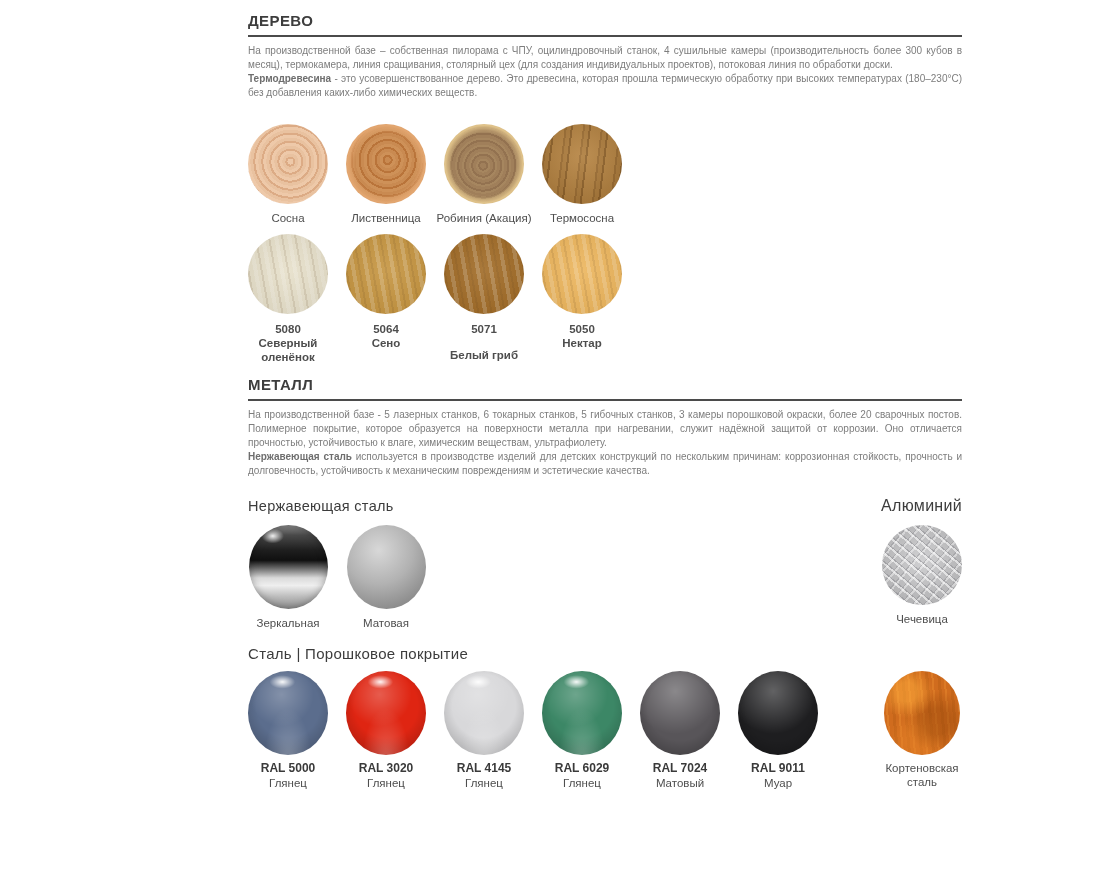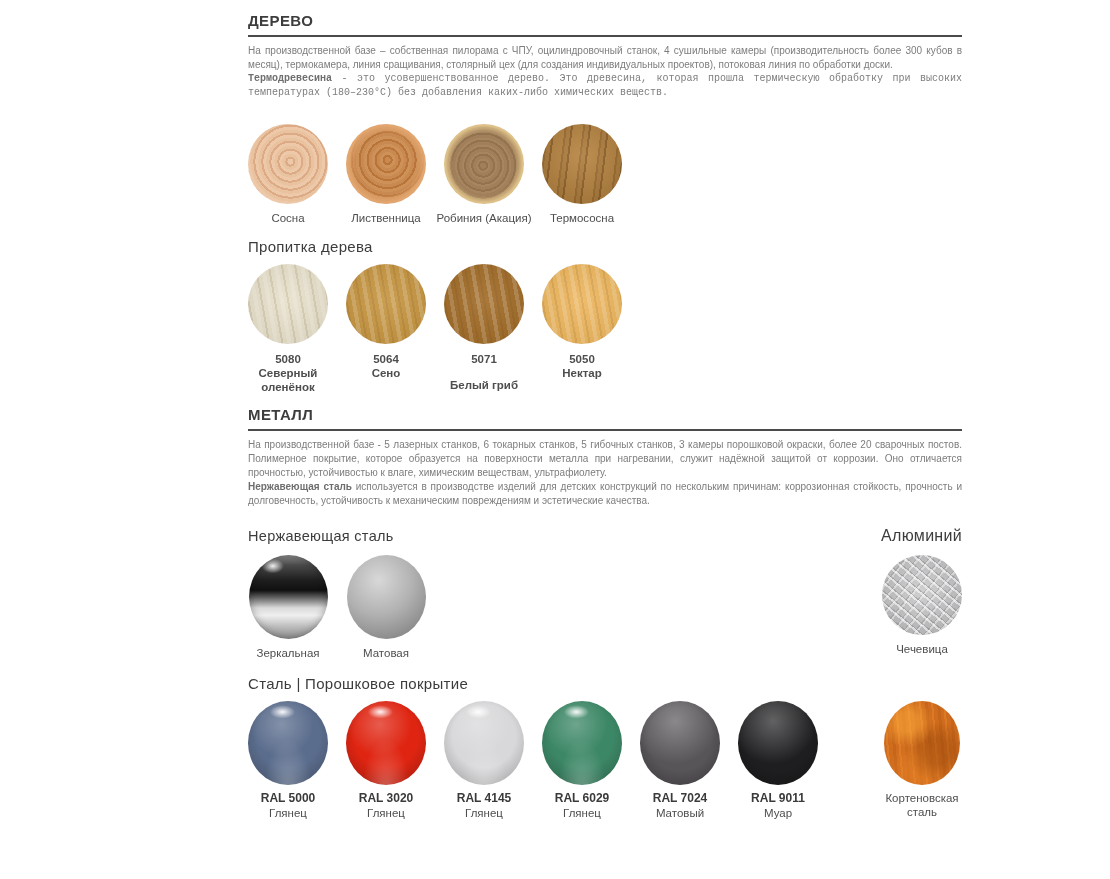--- a/index.html
+++ b/index.html
@@ -119,42 +119,41 @@
   .push-right { margin-left:auto; }
 </style>
 </head>
 <body>
 
 <div class="page">
   <div class="content">
 
     <div class="sec-head">ДЕРЕВО</div>
     <p class="para">На производственной базе – собственная пилорама с ЧПУ, оцилиндровочный станок, 4 сушильные камеры (производительность более 300 кубов в месяц), термокамера, линия сращивания, столярный цех (для создания индивидуальных проектов), потоковая линия по обработки доски.</p>
-    <p class="para" style="margin-top:0;font-family:Liberation Mono, monospace;"><span class="lead-bold">Термодревесина</span><span> - это усовершенствованное дерево. Это древесина, которая прошла термическую обработку при высоких температурах (180–230°С) без добавления каких-либо химических веществ.</span></p>
+    <p class="para" style="margin-top:0;"><span class="lead-bold">Термодревесина</span><span> - это усовершенствованное дерево. Это древесина, которая прошла термическую обработку при высоких температурах (180–230°С) без добавления каких-либо химических веществ.</span></p>
 
     <div class="row wood-row">
       <div class="col">
         <div class="circle w-sosna"></div>
         <div class="cap nowrap">Сосна</div>
       </div>
       <div class="col">
         <div class="circle w-larch"></div>
         <div class="cap nowrap">Лиственница</div>
       </div>
       <div class="col">
         <div class="circle w-robinia"></div>
         <div class="cap nowrap">Робиния (Акация)</div>
       </div>
       <div class="col">
         <div class="circle w-thermo"></div>
         <div class="cap nowrap">Термососна</div>
       </div>
     </div>
 
-    <div class="sub-head impr-head">Пропитка дерева</div>
     <div class="row impr-row">
       <div class="col">
         <div class="circle grain" style="background-color: rgb(230, 223, 201);"></div>
         <div class="cap code-line">5080</div>
         <div class="cap" style="margin-top:0;">Северный оленёнок</div>
       </div>
       <div class="col">
         <div class="circle grain" style="background-color: rgb(197, 148, 63);"></div>
         <div class="cap code-line">5064</div>
         <div class="cap" style="margin-top:0;">Сено</div>

